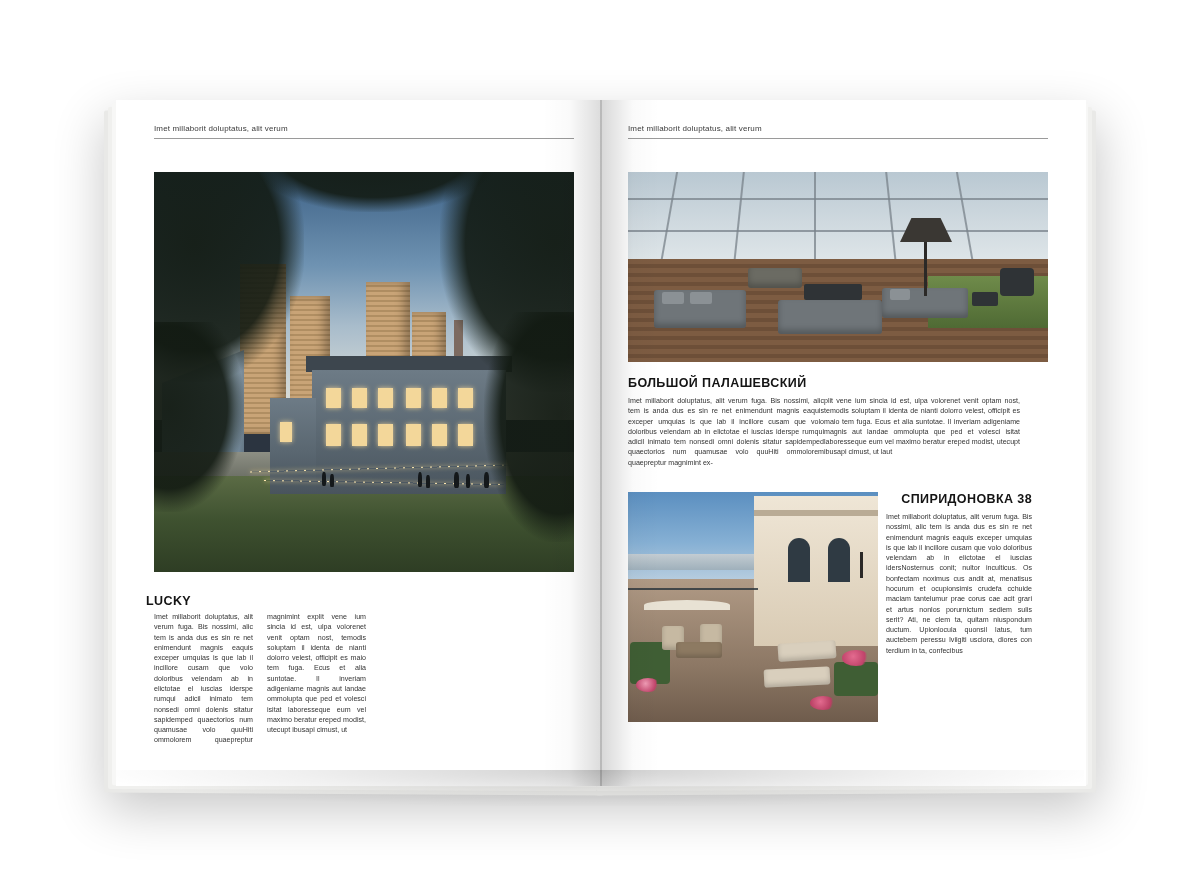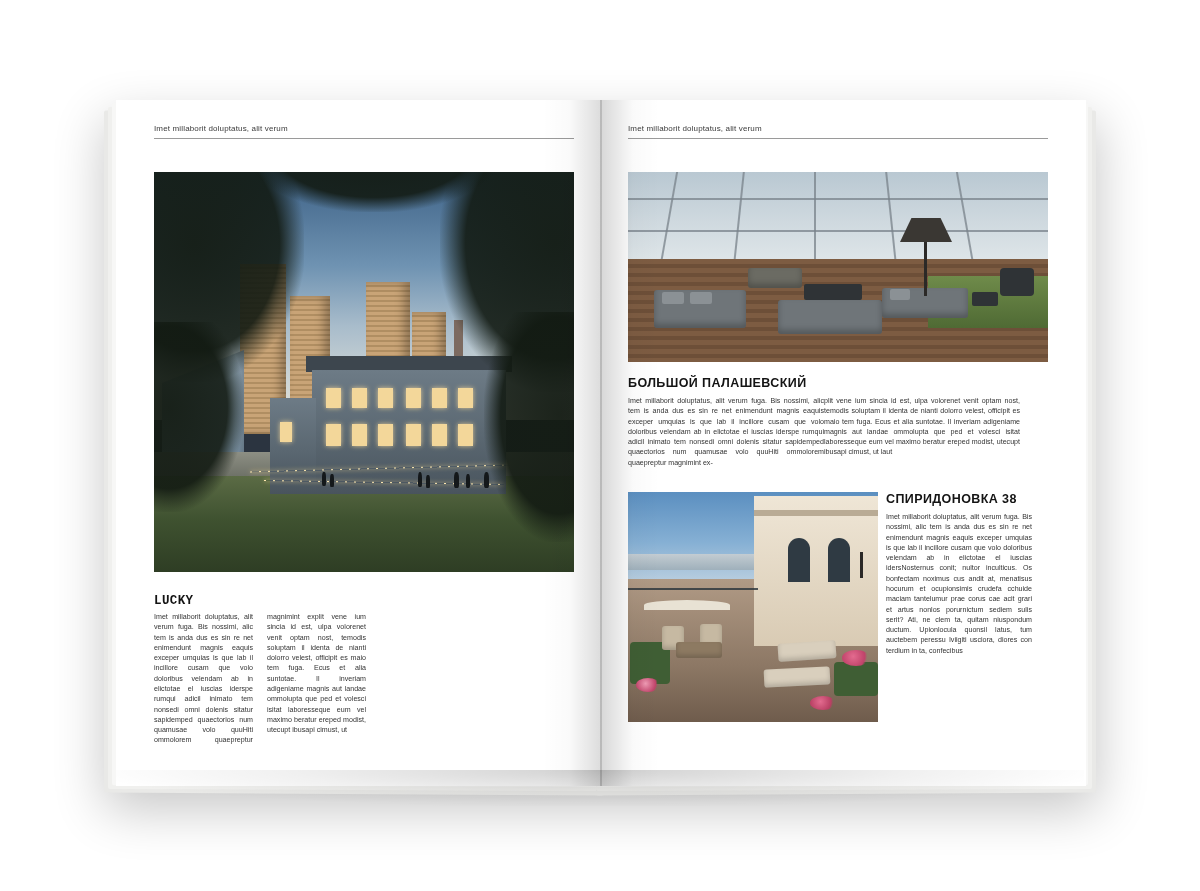--- a/index.html
+++ b/index.html
@@ -206,21 +206,21 @@
     hyphens: auto;
   }
   .col1 {
     position: absolute;
     font-size: 7.1px;
     line-height: 1.45;
     color: #333333;
     text-align: justify;
     hyphens: auto;
   }
-  .right-align { text-align: left; }
+  .right-align { text-align: right; }
 </style>
 </head>
 <body>
 
 <div id="stage">
 
   <div class="book-shadow"></div>
 
   <div class="edge edge-l1"></div>
   <div class="edge edge-l2"></div>
@@ -274,21 +274,21 @@
       <div class="person" style="left:312px; top:302px; width:4px; height:14px;"></div>
       <div class="person" style="left:330px; top:300px; width:5px; height:16px;"></div>
 
       <div class="tree" style="left:-70px; top:-40px; width:220px; height:250px;"></div>
       <div class="tree" style="left:-60px; top:150px; width:150px; height:190px;"></div>
       <div class="tree" style="left:286px; top:-50px; width:230px; height:270px;"></div>
       <div class="tree" style="left:330px; top:140px; width:150px; height:230px;"></div>
       <div class="tree" style="left:90px; top:-80px; width:260px; height:120px;"></div>
     </div>
 
-    <div class="headline" style="left:38px; top:494px;font-family:Liberation Mono, monospace;">LUCKY</div>
+    <div class="headline" style="left:30px; top:494px;">LUCKY</div>
     <div class="cols2" style="left:38px; top:512px; width:212px;">Imet millaborit doluptatus, alit verum fuga. Bis nossimi, alic tem is anda dus es sin re net enimendunt magnis eaquis exceper umquias is que lab il incillore cusam que volo doloribus velendam ab in elictotae el iuscias iderspe rumqui adicil inimato tem nonsedi omni dolenis sitatur sapidemped quaectorios num quamusae volo quuHiti ommolorem quaepreptur magnimint explit vene ium sincia id est, ulpa volorenet venit optam nost, temodis soluptam il identa de nianti dolorro velest, officipit es maio tem fuga. Ecus et alia suntotae. Il inveriam adigeniame magnis aut landae ommolupta que ped et volesci isitat laboresseque eum vel maximo beratur ereped modist, utecupt ibusapi cimust, ut</div>
   </div>
 
   <div class="page page-right">
 
     <div class="running-head">Imet millaborit doluptatus, alit verum</div>
 
     <div class="photo" style="left:28px; top:72px; width:420px; height:190px;">
       <div class="lounge-glass"></div>
       <div class="lounge-mullion" style="left:40px; top:0; width:2px; height:92px; transform:skewX(-10deg);"></div>

